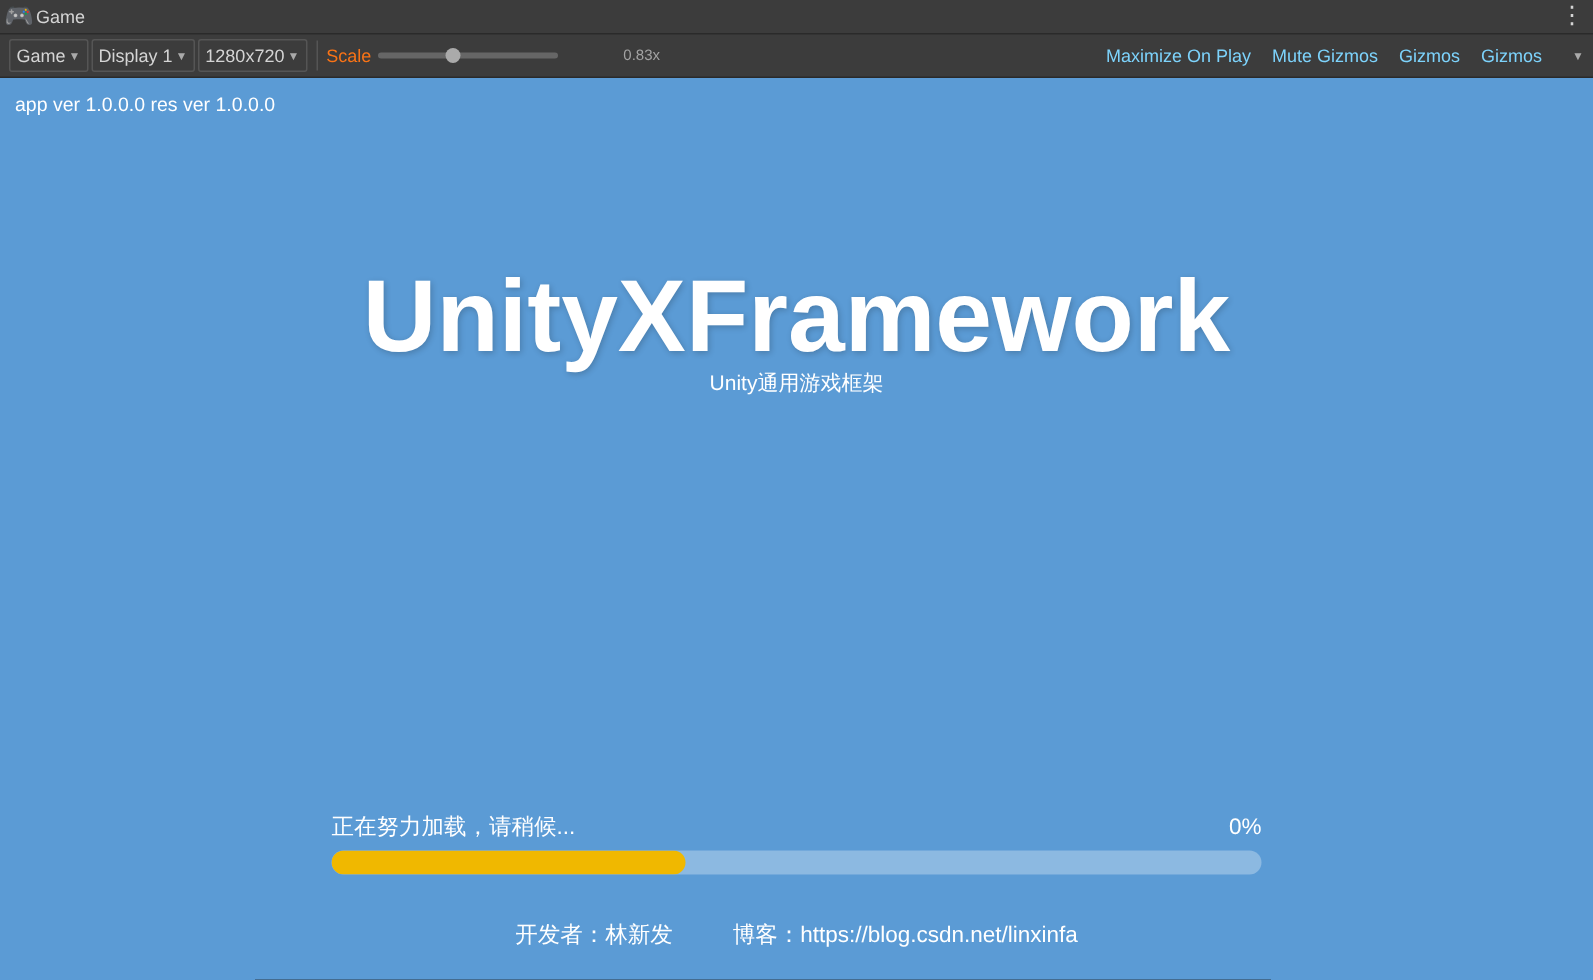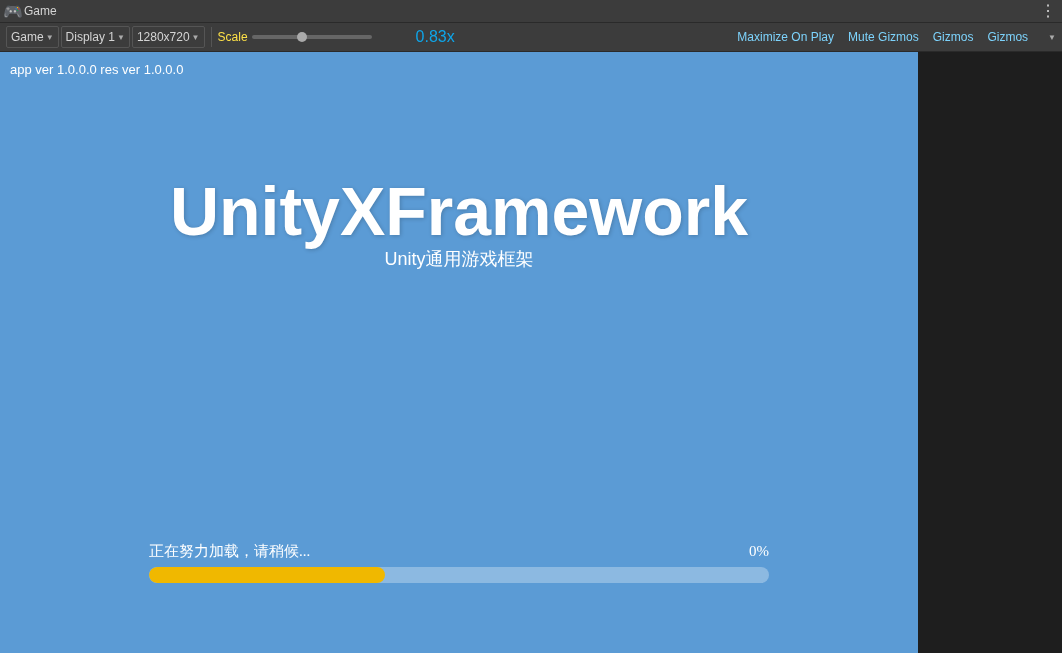--- a/index.html
+++ b/index.html
@@ -73,43 +73,43 @@
       height: 20px;
       background: #555;
       margin: 0 4px;
     }
     .scale-container {
       display: flex;
       align-items: center;
       gap: 4px;
     }
     .scale-label {
-      color: #fde047;
+      color: #f97316;
       font-size: 12px;
     }
     .scale-slider {
       width: 120px;
       height: 4px;
       background: #666;
       border-radius: 2px;
       position: relative;
     }
     .scale-thumb {
       position: absolute;
       left: 42%;
       top: 50%;
       transform: translate(-50%, -50%);
       width: 10px;
       height: 10px;
       background: #aaa;
       border-radius: 50%;
     }
     .scale-value {
-      color: #0ea5e9;
-      font-size: 16px;
+      color: #a3a3a3;
+      font-size: 10px;
       min-width: 36px;
       padding-left: 40px;
     }
     .toolbar-btn {
       color: #7dd3fc;
       font-size: 12px;
       padding: 2px 6px;
       cursor: pointer;
       border-radius: 2px;
       white-space: nowrap;
@@ -121,21 +121,21 @@
       gap: 14px;
     }
     .gizmos-arrow {
       font-size: 8px;
       color: #aaa;
     }
 
     
     .game-viewport {
       position: relative;
-      width: 918px;
+      width: 1062px;
       height: 601px;
       background: #5b9bd5;
       overflow: hidden;
     }
 
     
     .version-text {
       position: absolute;
       top: 10px;
       left: 10px;
@@ -154,38 +154,37 @@
       font-weight: bold;
       white-space: nowrap;
       text-shadow: 1px 1px 4px rgba(0,0,0,0.2);
     }
     .game-subtitle {
       position: absolute;
       top: 195px;
       left: 50%;
       transform: translateX(-50%);
       color: white;
-      font-size: 18px;
+      font-size: 14px;
       white-space: nowrap;
     }
 
     
     .loading-container {
       position: absolute;
       bottom: 70px;
       left: 50%;
       transform: translateX(-50%);
       width: 620px;
     }
     .loading-text-row {
       display: flex;
       justify-content: space-between;
       align-items: center;
       margin-bottom: 6px;
-      font-family: Liberation Serif, serif;
     }
     .loading-text {
       color: white;
       font-size: 15px;
     }
     .loading-percent {
       color: white;
       font-size: 15px;
     }
     .loading-bar-bg {
@@ -264,13 +263,17 @@
   <div class="loading-container">
     <div class="loading-text-row">
       <span class="loading-text">正在努力加载，请稍候...</span>
       <span class="loading-percent">0%</span>
     </div>
     <div class="loading-bar-bg">
       <div class="loading-bar-fill" id="loadingFill" style="width: 38%;"></div>
     </div>
   </div>
 
+  <div class="dev-info">
+    <span>开发者：林新发</span>
+    <span>博客：https://blog.csdn.net/linxinfa</span>
+  </div>
 </div>
 
 </body></html>

